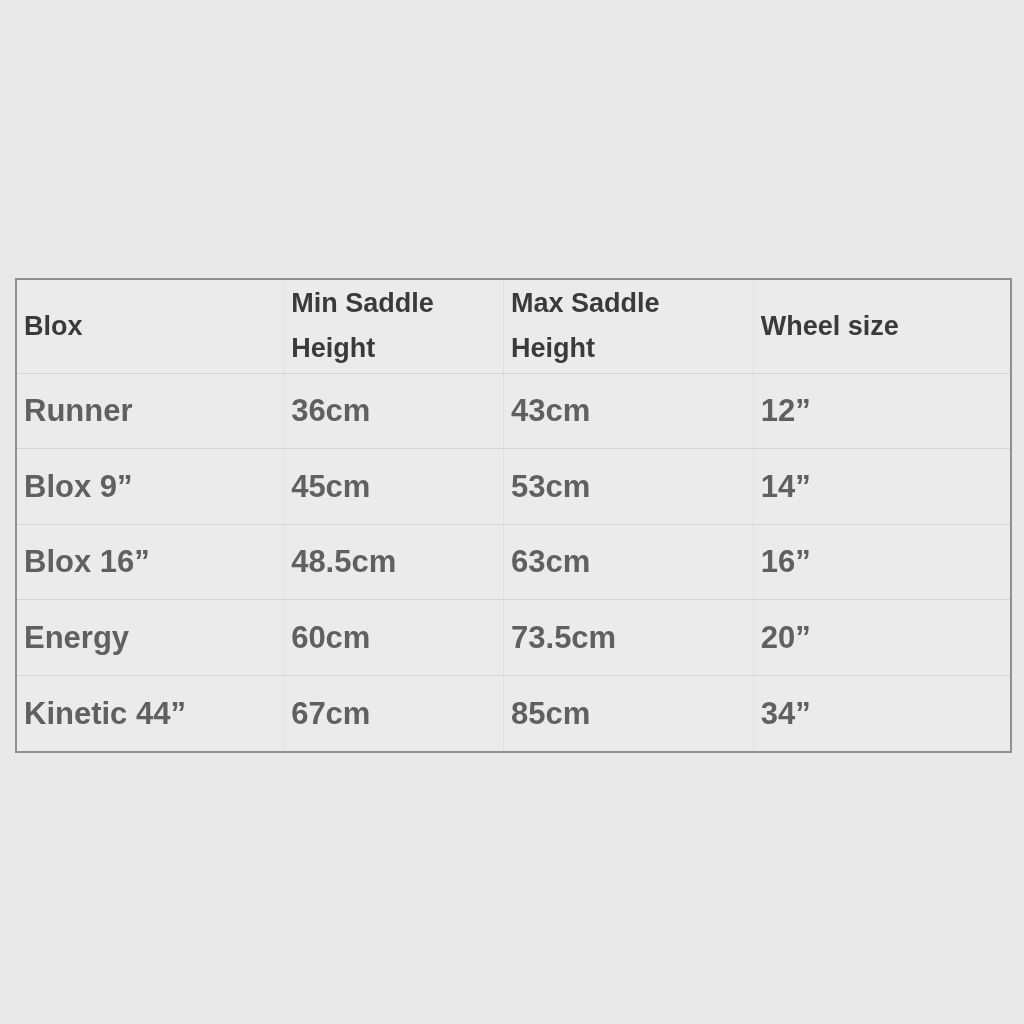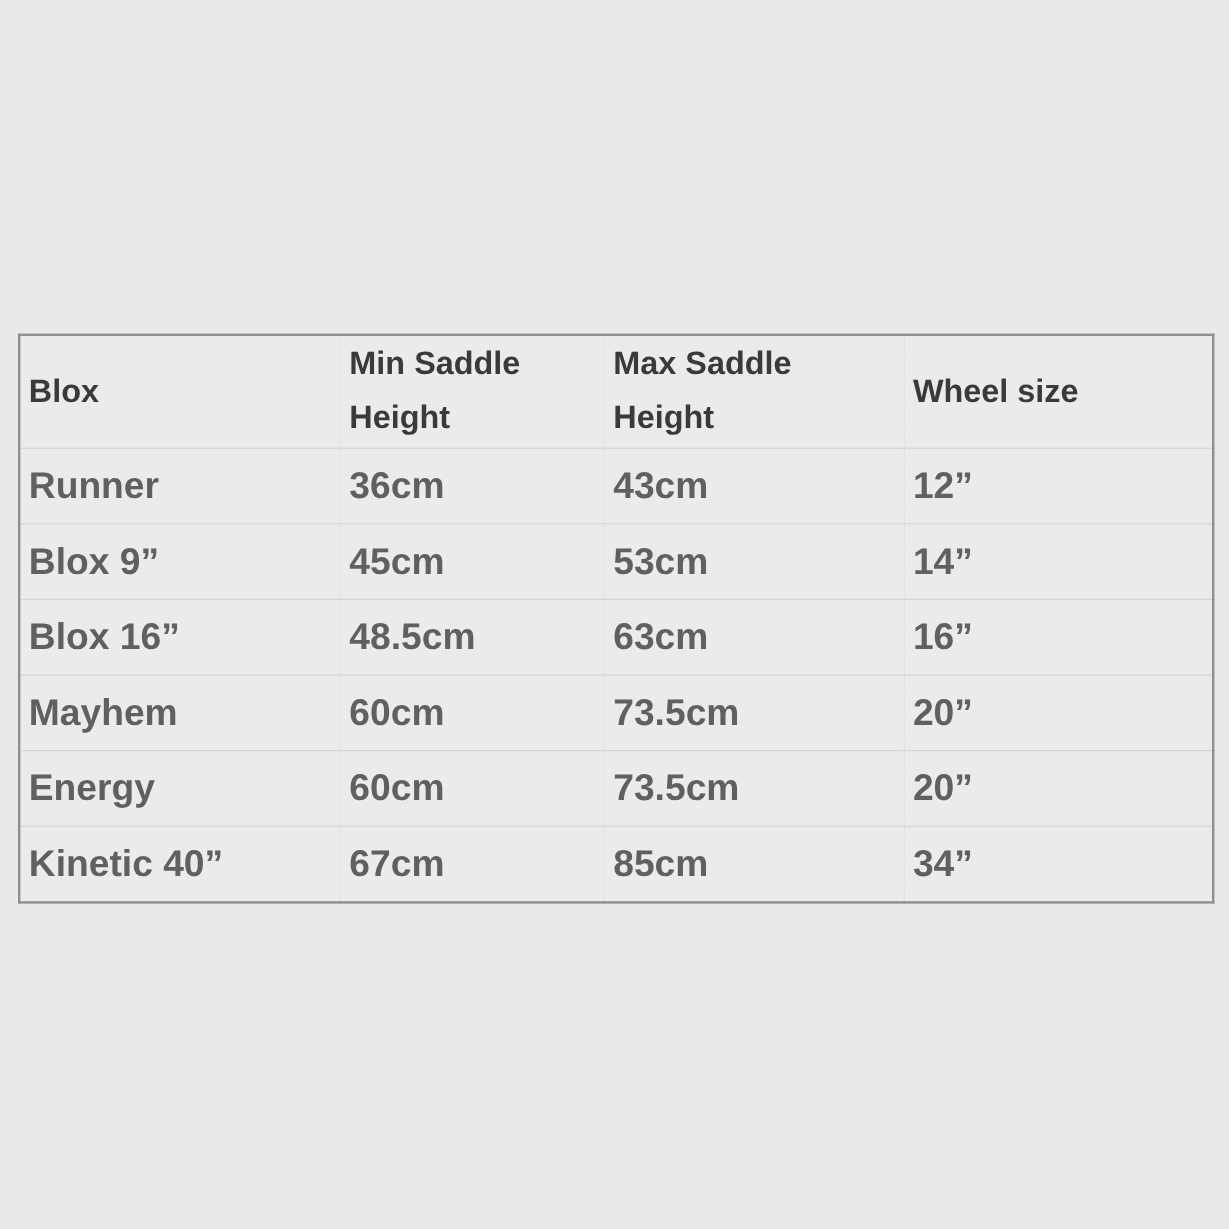--- a/index.html
+++ b/index.html
@@ -90,32 +90,26 @@
           <td>53cm</td>
           <td>14”</td>
         </tr>
         <tr>
           <td>Blox 16”</td>
           <td>48.5cm</td>
           <td>63cm</td>
           <td>16”</td>
         </tr>
         <tr>
-          <td>Mayhem</td>
-          <td>60cm</td>
-          <td>73.5cm</td>
-          <td>20”</td>
-        </tr>
-        <tr>
           <td>Energy</td>
           <td>60cm</td>
           <td>73.5cm</td>
           <td>20”</td>
         </tr>
         <tr>
-          <td>Kinetic 40”</td>
+          <td>Kinetic 44”</td>
           <td>67cm</td>
           <td>85cm</td>
           <td>34”</td>
         </tr>
       </tbody>
   </table>
 </div>
 
 </body></html>

